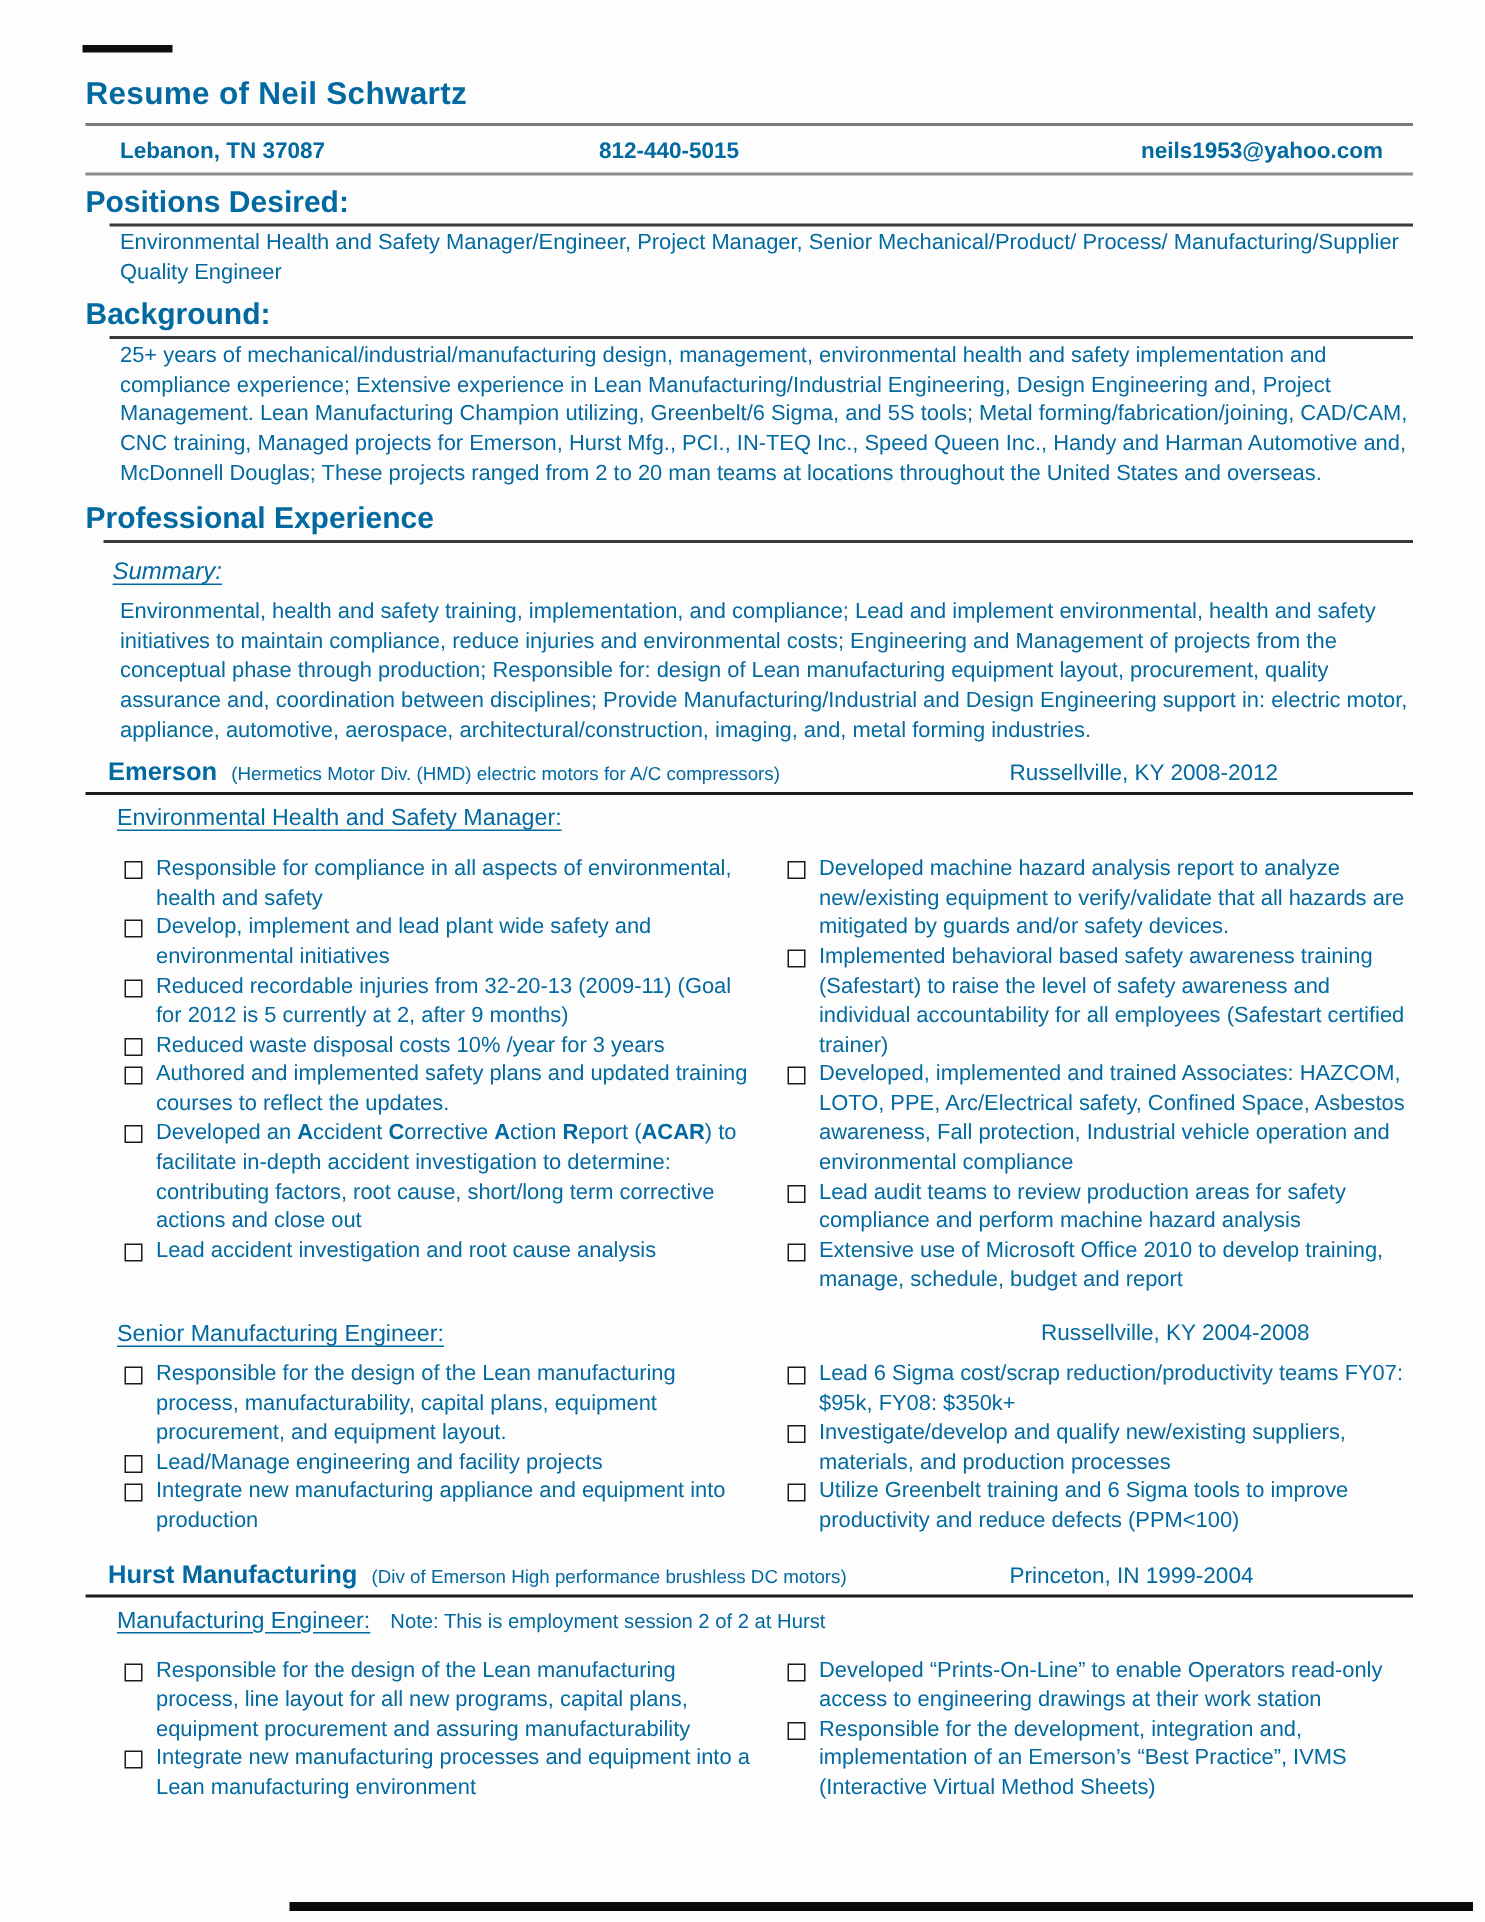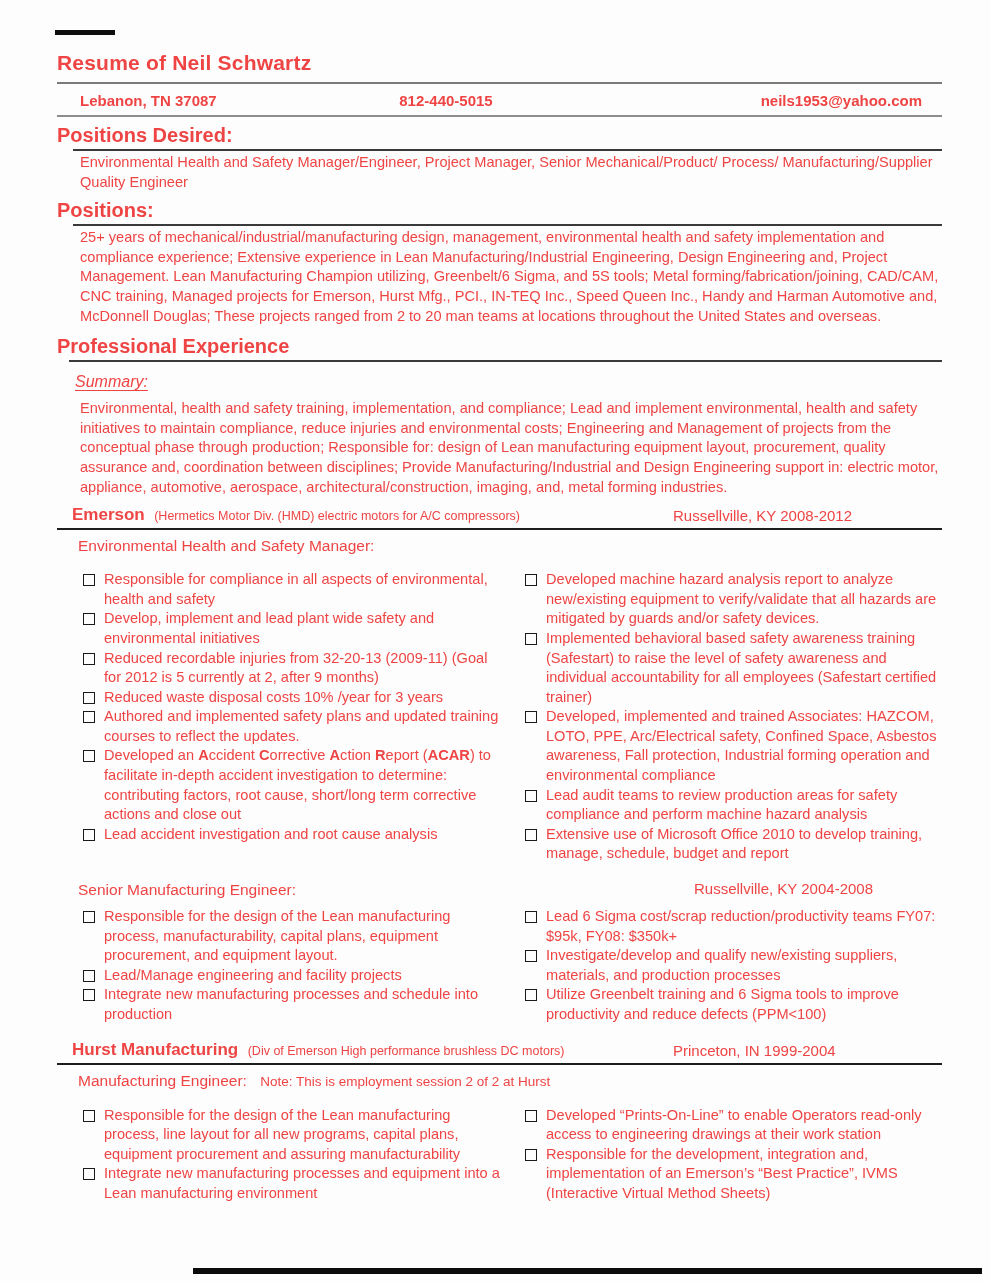--- a/index.html
+++ b/index.html
@@ -2,21 +2,21 @@
 <html><head>
 <meta charset="utf-8">
 <style>
   html, body { margin: 0; padding: 0; background: #ffffff; }
   .page {
     position: relative;
     width: 990px;
     height: 1281px;
     box-sizing: border-box;
     background: #fdfdfd;
-    color: #ef4444;
+    color: #0369a1;
     font-family: "Liberation Sans", sans-serif;
     padding: 50px 48px 0 57px;
     overflow: hidden;
   }
   .doc-title { font-size: 21px; font-weight: bold; letter-spacing: 0.2px; line-height: 25px; }
   .rule { height: 0; border: none; border-top: 2px solid #7a7a7a; margin: 0; }
   .rule-title { margin-top: 7px; }
   .rule-contact { border-top: 2px solid #8d8d8d; margin-top: 5px; }
   .contact-row {
     display: grid; grid-template-columns: 1fr auto 1fr;
@@ -31,21 +31,21 @@
   .summary-h {
     font-size: 16px; font-style: italic; text-decoration: underline;
     text-underline-offset: 3px; margin: 10px 0 0 18px; line-height: 19px;
   }
   .employer-header { position: relative; margin-top: 8px; padding-left: 15px; }
   .company { font-size: 17px; font-weight: bold; }
   .company-note { font-size: 12.5px; margin-left: 5px; }
   .dates { position: absolute; left: 616px; bottom: 1px; font-size: 15px; white-space: nowrap; }
   .employer-rule { border-top: 2.5px solid #1d1d1d; margin-top: 3px; }
   .role-h { position: relative; margin: 6px 0 0 21px; font-size: 15.5px; line-height: 19px; }
-  .role-title { text-underline-offset: 3px; }
+  .role-title { text-decoration: underline; text-underline-offset: 3px; }
   .role-note { font-size: 13.5px; margin-left: 9px; }
   .bullets {
     display: grid; grid-template-columns: 418px 418px; column-gap: 24px;
     margin: 15px 0 0 26px; font-size: 14.6px; line-height: 19.6px;
   }
   .bullet { display: flex; }
   .cbx {
     width: 10px; height: 10px; border: 1.6px solid #1a1a1a;
     flex: 0 0 auto; margin: 4px 9px 0 0; background: #fdfdfd;
   }
@@ -67,21 +67,21 @@
     <span>Lebanon, TN 37087</span>
     <span class="contact-center">812-440-5015</span>
     <span class="contact-right">neils1953@yahoo.com</span>
   </div>
   <hr class="rule rule-contact">
 
   <div class="section-h">Positions Desired:</div>
   <hr class="rule section-rule">
   <div class="body-text">Environmental Health and Safety Manager/Engineer, Project Manager, Senior Mechanical/Product/ Process/ Manufacturing/Supplier Quality Engineer</div>
 
-  <div class="section-h">Positions:</div>
+  <div class="section-h">Background:</div>
   <hr class="rule section-rule">
   <div class="body-text">25+ years of mechanical/industrial/manufacturing design, management, environmental health and safety implementation and compliance experience;  Extensive experience in Lean Manufacturing/Industrial Engineering, Design Engineering and, Project Management. Lean Manufacturing Champion utilizing, Greenbelt/6 Sigma, and 5S tools; Metal forming/fabrication/joining, CAD/CAM, CNC training, Managed projects for Emerson, Hurst Mfg., PCI., IN-TEQ Inc., Speed Queen Inc., Handy and Harman Automotive and, McDonnell Douglas;  These projects ranged from 2 to 20 man teams at locations throughout the United States and overseas.</div>
 
   <div class="section-h" style="margin-top:8px;">Professional Experience</div>
   <hr class="rule section-rule" style="margin-left:12px;">
 
   <div class="summary-h">Summary:</div>
   <div class="body-text" style="margin-top:8px;">Environmental, health and safety training, implementation, and compliance; Lead and implement environmental, health and safety initiatives to maintain compliance, reduce injuries and environmental costs; Engineering and Management of projects from the conceptual phase through production; Responsible for: design of Lean manufacturing equipment layout, procurement, quality assurance and, coordination between disciplines; Provide Manufacturing/Industrial and Design Engineering support in: electric motor, appliance, automotive, aerospace, architectural/construction, imaging, and, metal forming industries.</div>
 
   <div class="employer-header">
@@ -129,21 +129,21 @@
         <div class="bullet">
           <span class="cbx"></span>
           <span class="btxt">Developed  machine hazard analysis report to analyze new/existing equipment to verify/validate that all hazards are mitigated by guards and/or safety devices.</span>
         </div>
         <div class="bullet">
           <span class="cbx"></span>
           <span class="btxt">Implemented behavioral based safety awareness training (Safestart) to raise the level of safety awareness and individual accountability for all employees (Safestart certified trainer)</span>
         </div>
         <div class="bullet">
           <span class="cbx"></span>
-          <span class="btxt">Developed, implemented and trained Associates: HAZCOM, LOTO, PPE, Arc/Electrical safety, Confined Space, Asbestos awareness, Fall protection, Industrial forming operation and environmental compliance</span>
+          <span class="btxt">Developed, implemented and trained Associates: HAZCOM, LOTO, PPE, Arc/Electrical safety, Confined Space, Asbestos awareness, Fall protection, Industrial vehicle operation and environmental compliance</span>
         </div>
         <div class="bullet">
           <span class="cbx"></span>
           <span class="btxt">Lead audit teams to review production areas for safety compliance and perform machine hazard analysis</span>
         </div>
         <div class="bullet">
           <span class="cbx"></span>
           <span class="btxt">Extensive use of Microsoft Office 2010 to develop training, manage, schedule, budget and report</span>
         </div>
       </div>
@@ -158,21 +158,21 @@
         <div class="bullet">
           <span class="cbx"></span>
           <span class="btxt">Responsible for the design of the Lean manufacturing process, manufacturability, capital plans, equipment procurement, and equipment layout.</span>
         </div>
         <div class="bullet">
           <span class="cbx"></span>
           <span class="btxt">Lead/Manage engineering and facility projects</span>
         </div>
         <div class="bullet">
           <span class="cbx"></span>
-          <span class="btxt">Integrate new manufacturing processes and schedule into production</span>
+          <span class="btxt">Integrate new manufacturing appliance and equipment into production</span>
         </div>
       </div>
     <div class="col">
         <div class="bullet">
           <span class="cbx"></span>
           <span class="btxt">Lead 6 Sigma cost/scrap reduction/productivity teams FY07: $95k,  FY08: $350k+</span>
         </div>
         <div class="bullet">
           <span class="cbx"></span>
           <span class="btxt">Investigate/develop and qualify new/existing suppliers, materials, and production processes</span>

